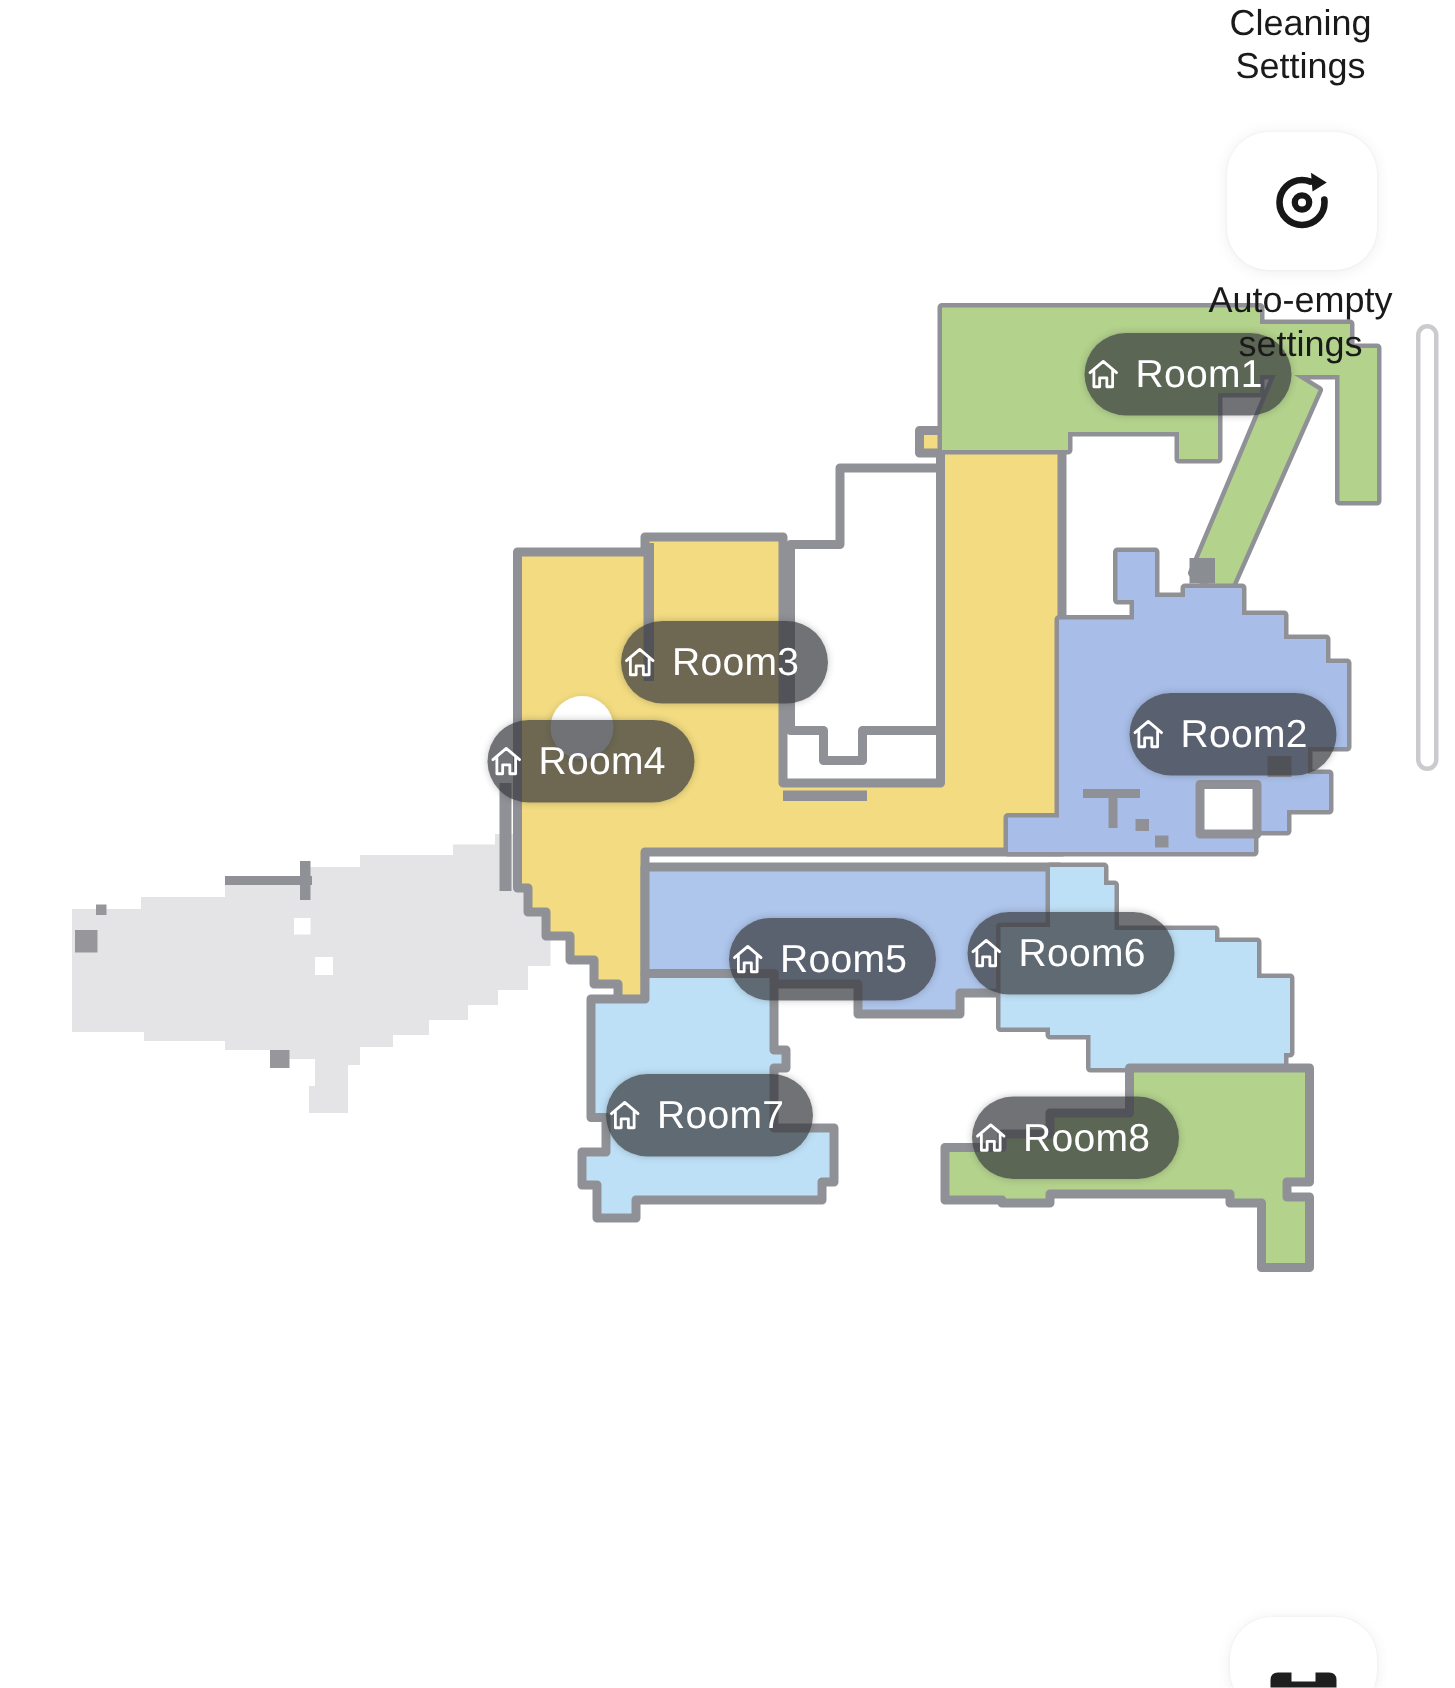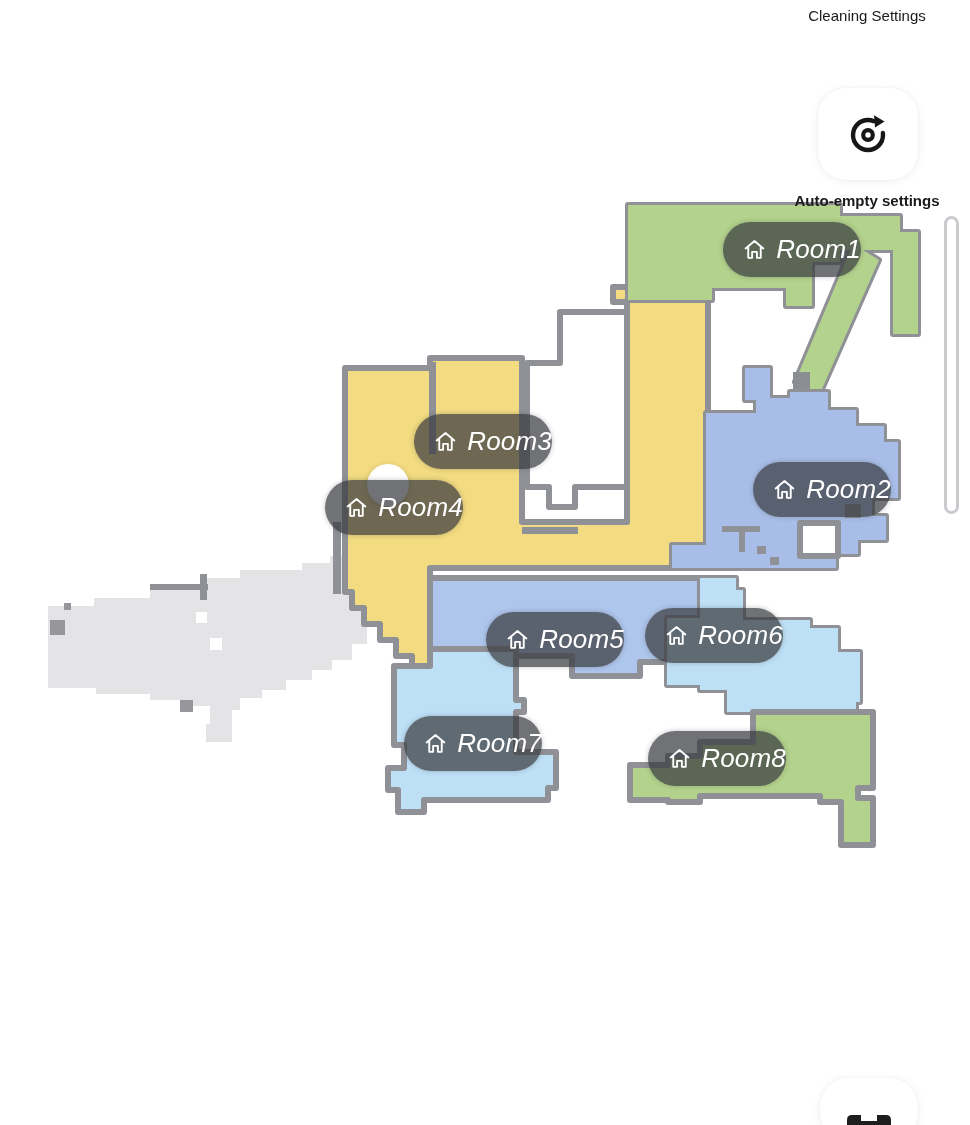--- a/index.html
+++ b/index.html
@@ -12,40 +12,40 @@
   .room{stroke:var(--wall,#8f9196);stroke-width:6;stroke-linejoin:round;}
   .fill-only{stroke:none;}
   .outline-only{fill:none;stroke:var(--wall,#8f9196);stroke-width:6;stroke-linejoin:round;}
   .wall{fill:var(--wall,#8f9196);}
   .unexplored{fill:var(--unexplored,#e4e4e6);}
   .cutout{fill:#ffffff;stroke:var(--wall,#8f9196);stroke-width:6;stroke-linejoin:round;}
 
   .room-pill{
     position:absolute;width:138px;height:55px;border-radius:28px;
     background:var(--pill,rgba(58,60,64,0.72));
-    display:flex;align-items:center;justify-content:flex-end;gap:9px;
+    display:flex;align-items:center;justify-content:flex-start;gap:9px;
     color:#ffffff;font-size:26px;letter-spacing:0.2px;
     box-shadow:0 0 5px rgba(58,60,64,0.30);
-    cursor:pointer;user-select:none;font-style:italic;
+    cursor:pointer;user-select:none;
   }
   .room-pill svg{flex:0 0 auto;display:block;}
   .room-pill span{white-space:nowrap;}
 
   .robot{
     position:absolute;left:367px;top:464px;width:42px;height:42px;border-radius:50%;
     background:radial-gradient(circle at 50% 42%, #ffffff 55%, #f1f1f2 100%);
     box-shadow:0 2px 6px rgba(0,0,0,0.22);
   }
 
   .side-label{
     position:absolute;width:150px;text-align:center;
-    font-size:15px;line-height:29px;color:#1a1a1a;z-index:5;
+    font-size:24px;line-height:29px;color:#1a1a1a;z-index:5;
   }
   #cleaning-settings-label{left:792px;top:1px;}
-  #auto-empty-label{left:792px;top:186px;font-weight:bold;}
+  #auto-empty-label{left:792px;top:186px;}
 
   .icon-card{
     position:absolute;background:#ffffff;border-radius:28px;
     box-shadow:0 1px 10px rgba(0,0,0,0.07), 0 0 0 1px rgba(0,0,0,0.015);
     display:flex;align-items:center;justify-content:center;
     cursor:pointer;z-index:5;
   }
   #rotate-button{left:818px;top:88px;width:100px;height:92px;}
   #bottom-map-button{left:820px;top:1078px;width:98px;height:64px;align-items:flex-start;}
   #bottom-map-button svg{margin-top:34px;}

